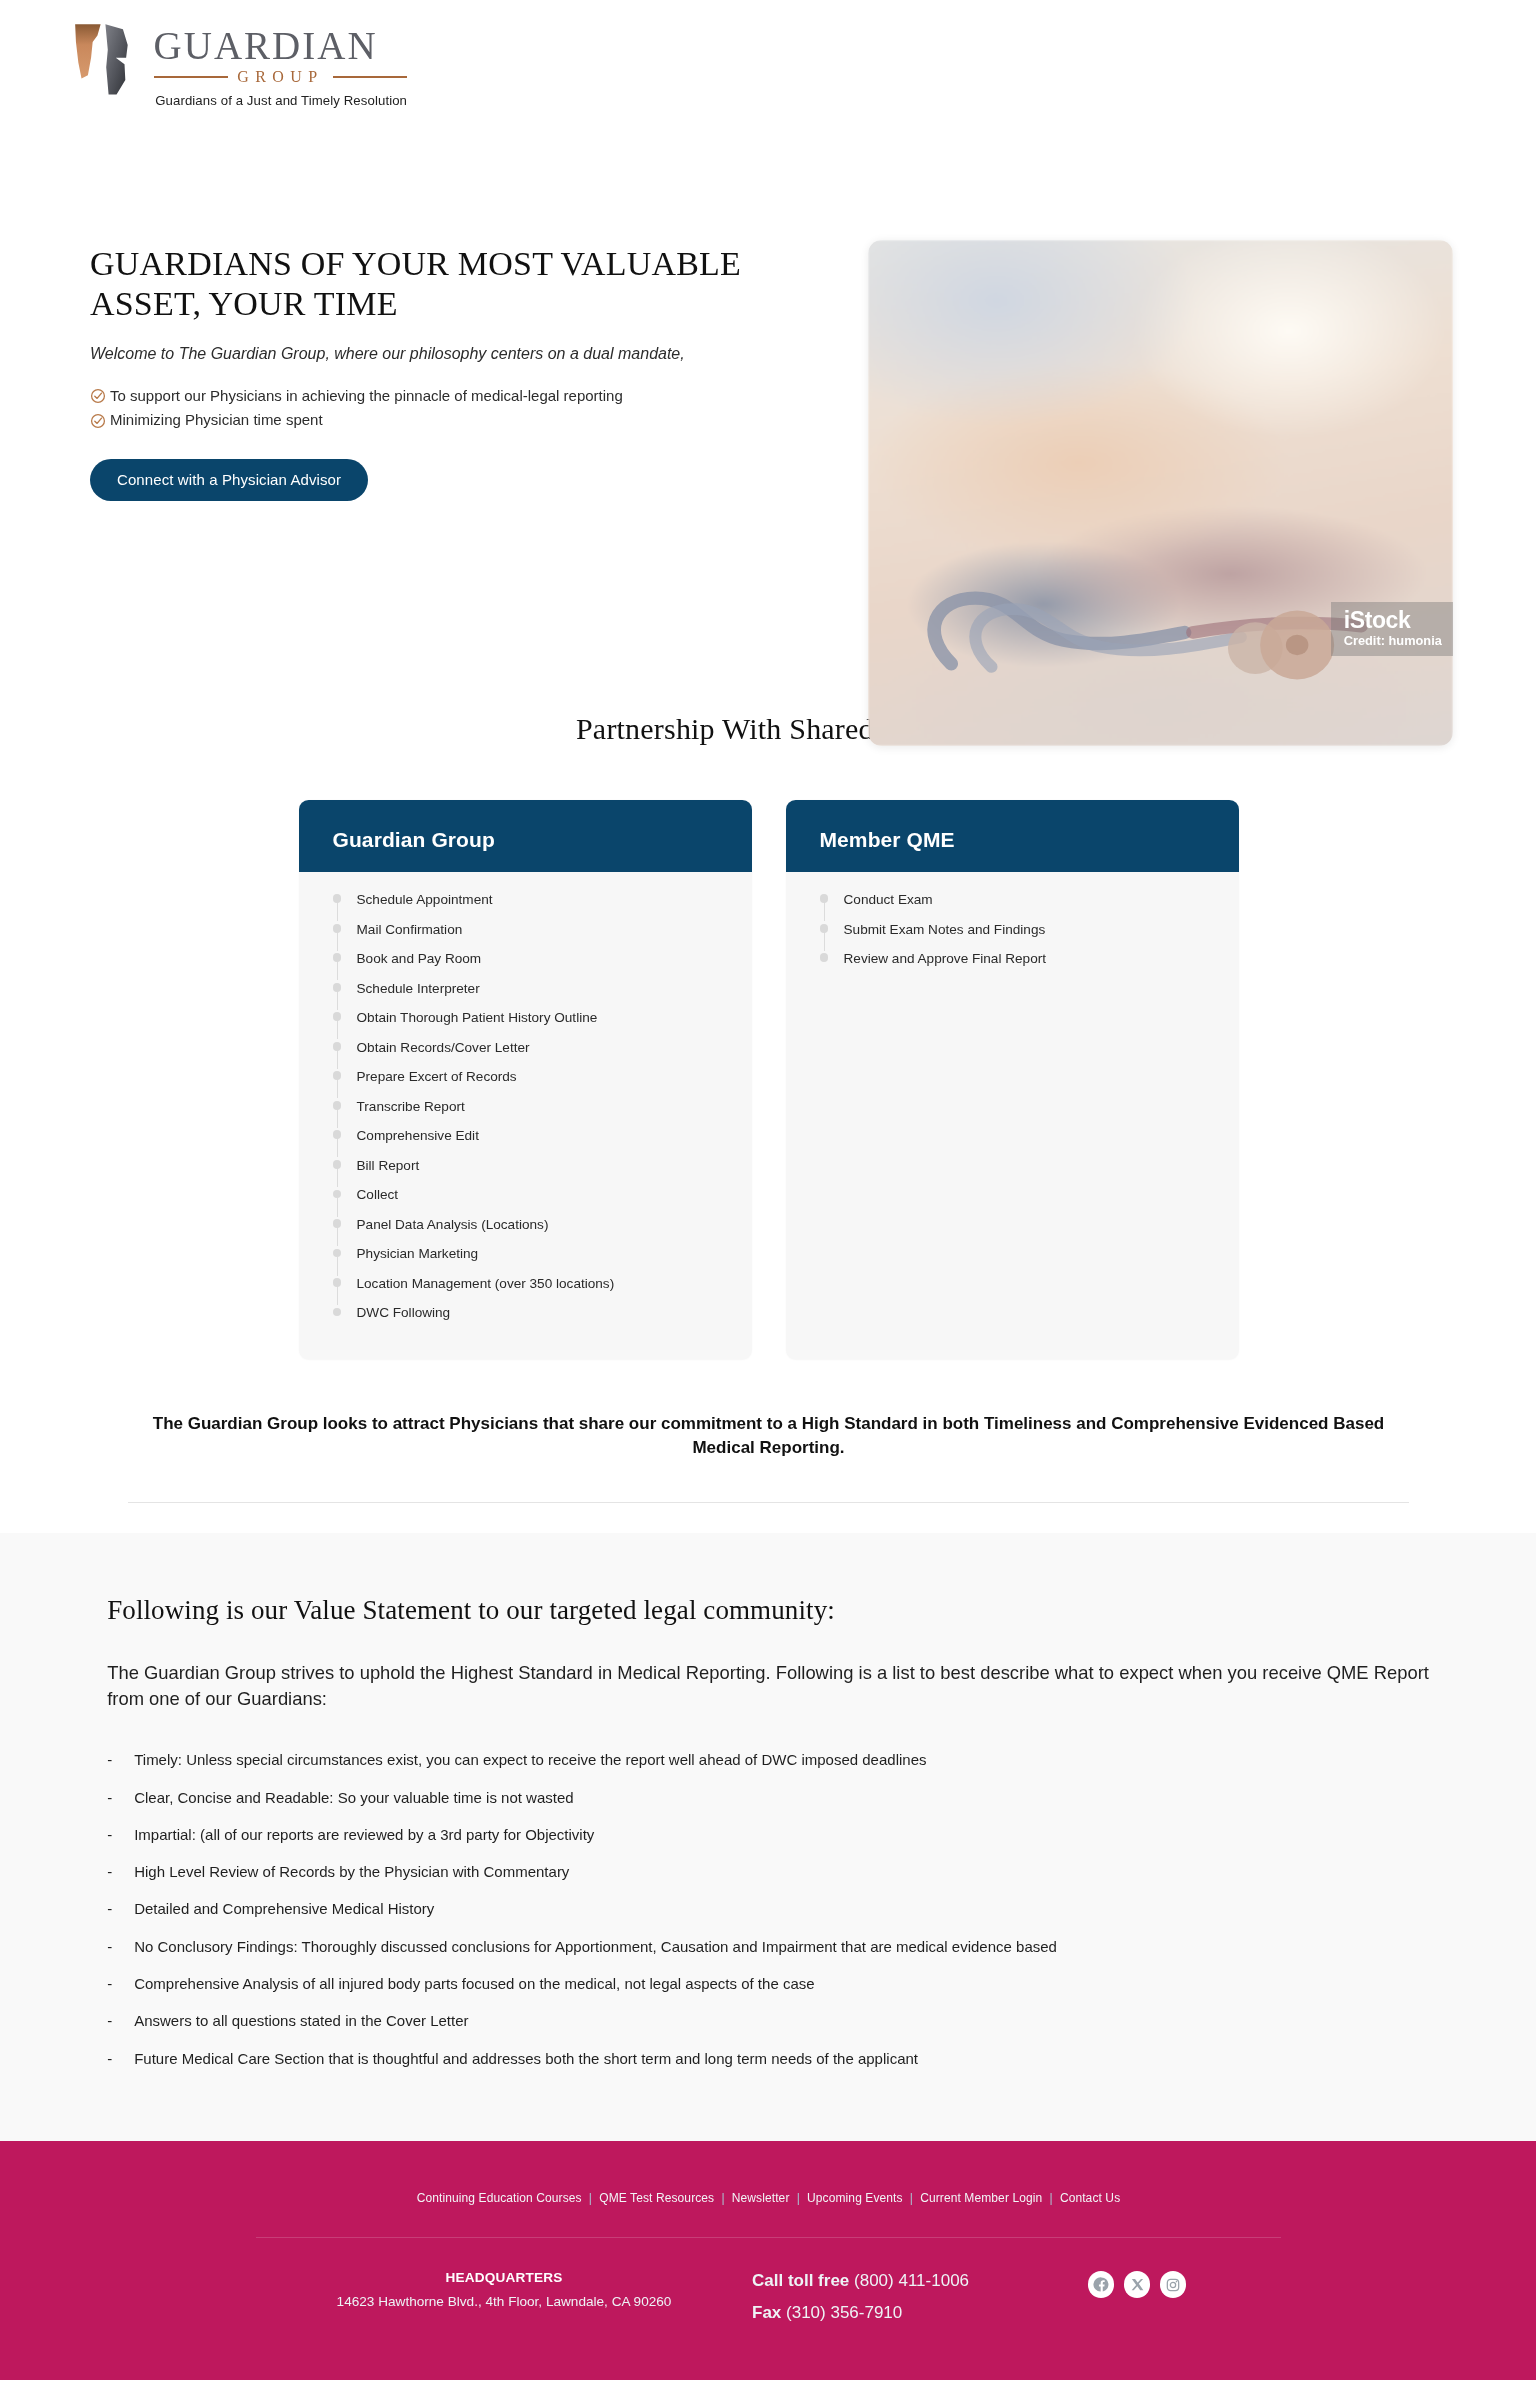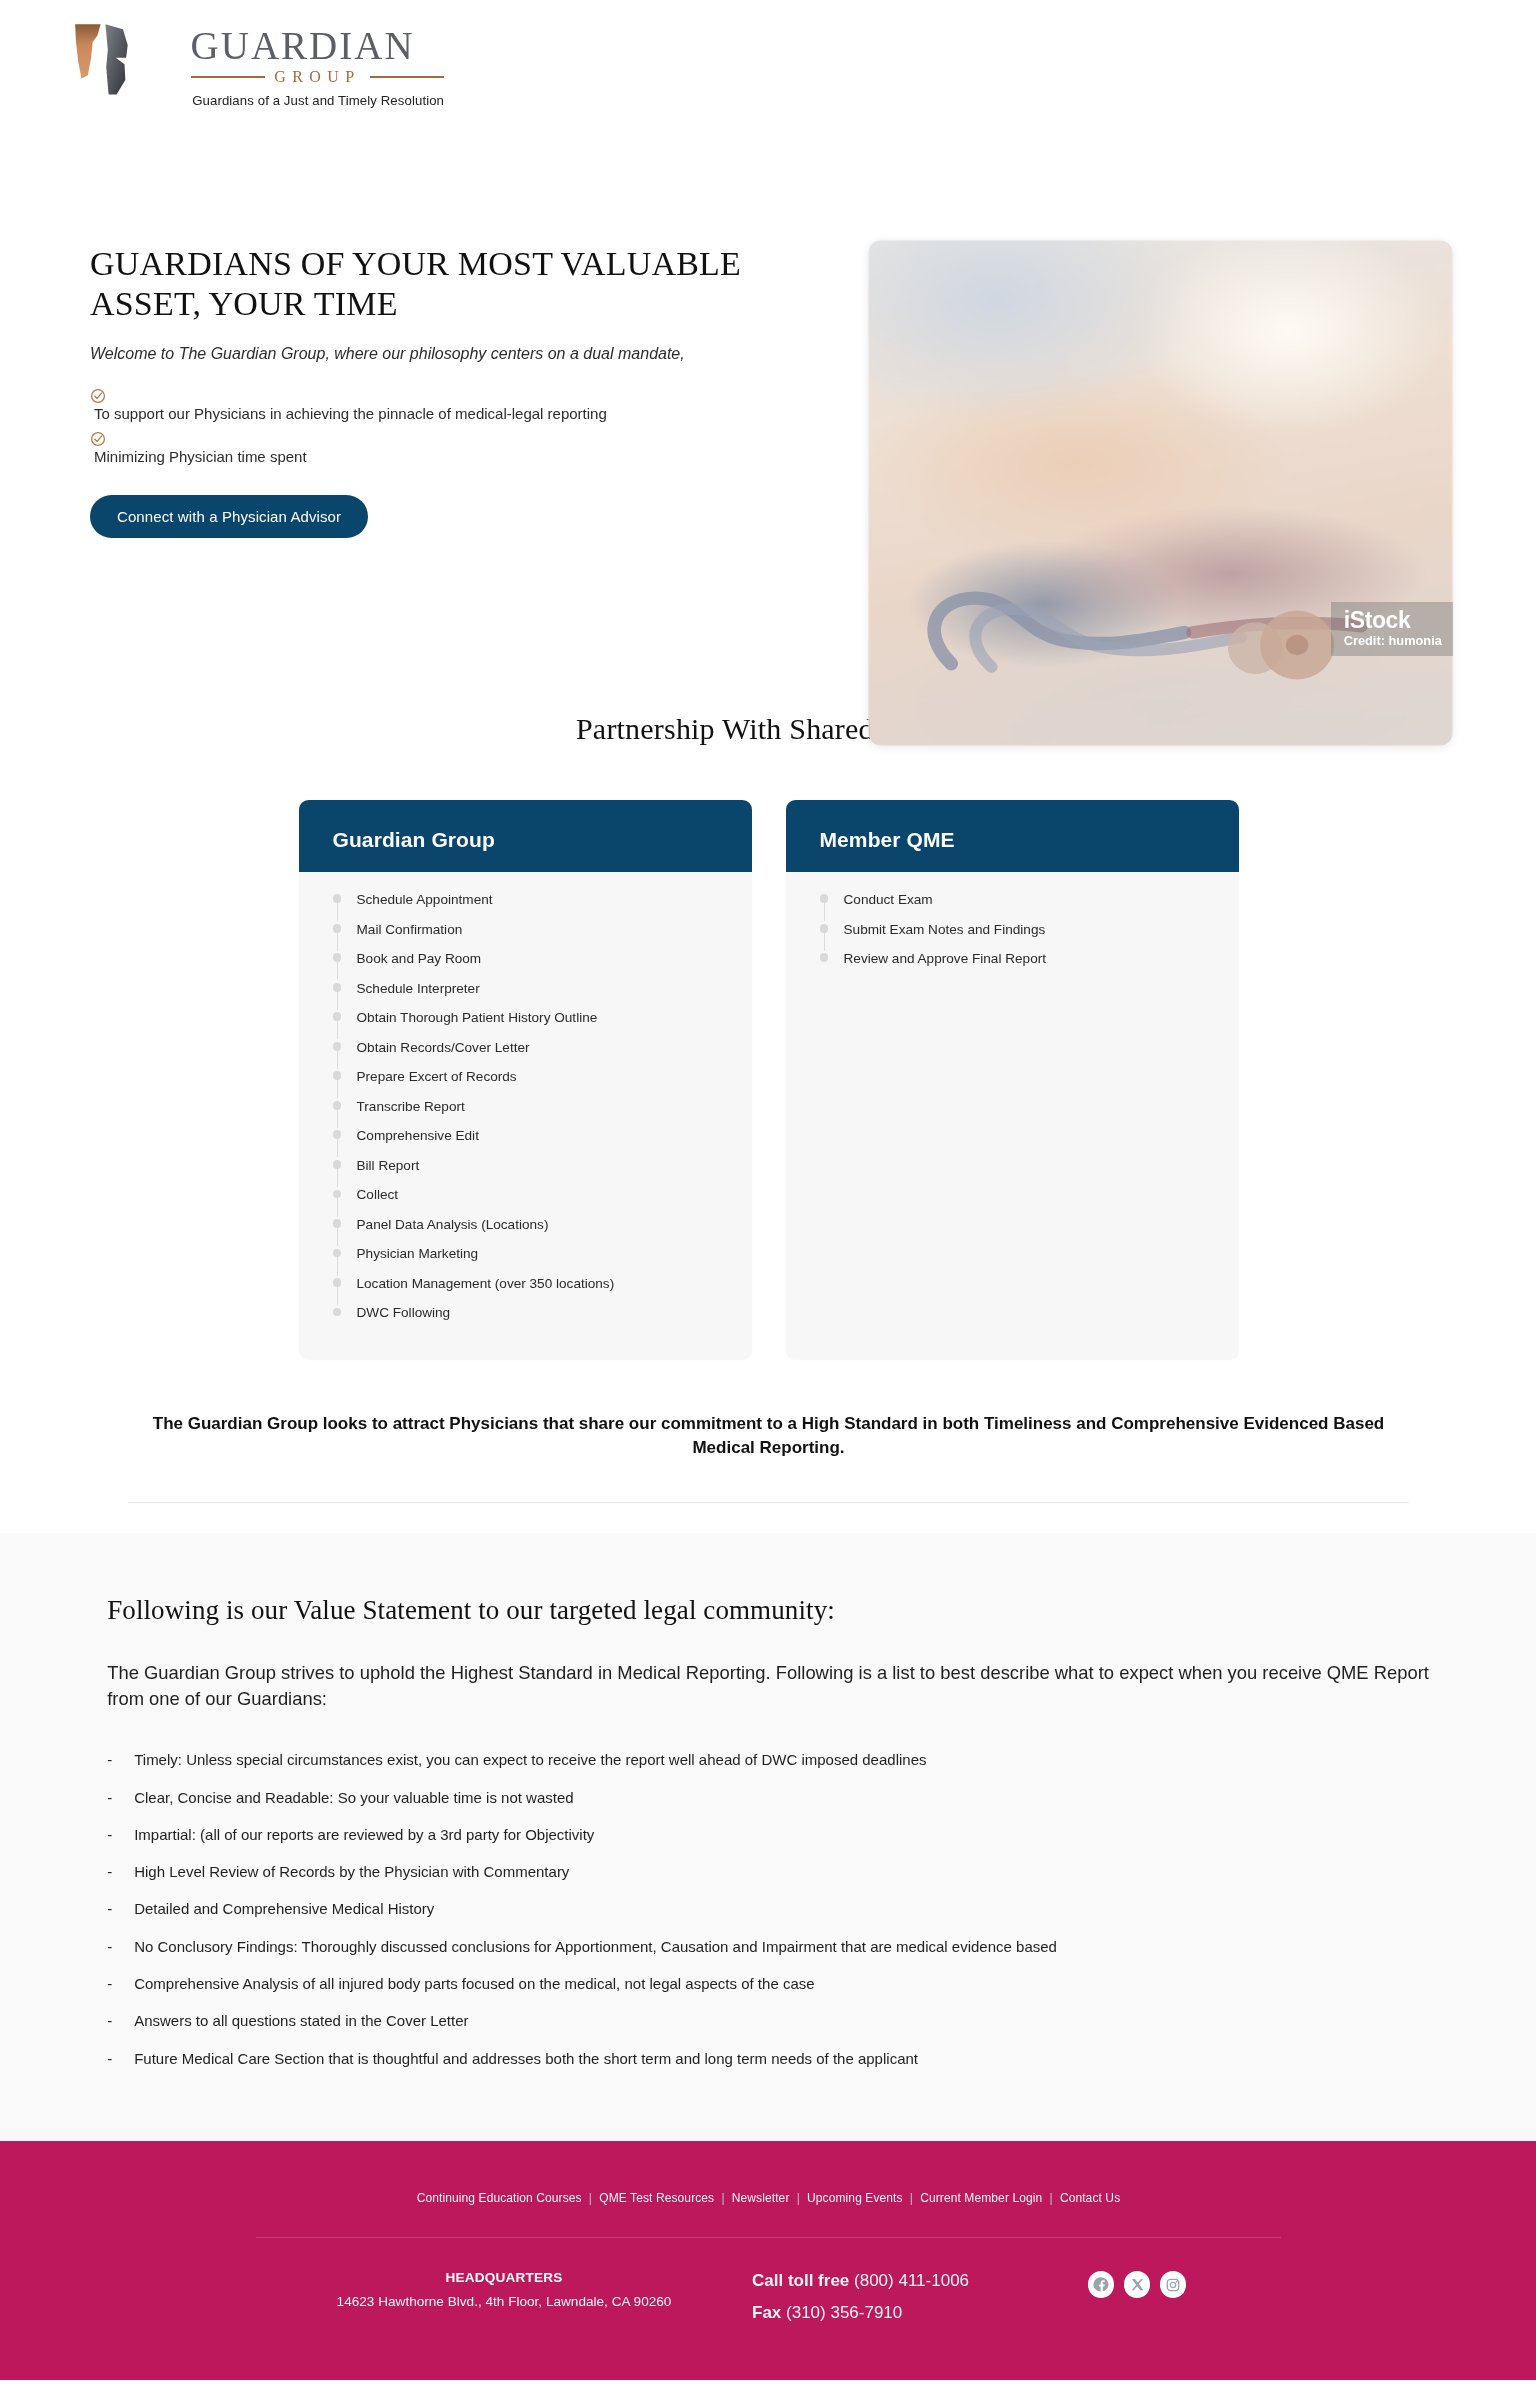--- a/index.html
+++ b/index.html
@@ -7,21 +7,21 @@
   body {
     font-family: "Liberation Sans", sans-serif;
     background:#ffffff;
     color:#1c1c1c;
     -webkit-font-smoothing:antialiased;
   }
   .page { width:1537px; min-height:2401px; position:relative; overflow:hidden; }
 
   
   .header { padding:17.6px 0 0 70px; height:120px; }
-  .logo-row { display:flex; align-items:flex-start;gap:37px; }
+  .logo-row { display:flex; align-items:flex-start; }
   .logo-mark { width:74px; height:86px; flex:0 0 74px; position:relative; }
   .logo-text-wrap { margin-left:9.6px; padding-top:8px; }
   .logo-word {
     font-family:"Liberation Serif", serif;
     font-size:39px;
     letter-spacing:2px;
     color:#5d5f66;
     line-height:1.0;
     font-weight:400;
   }
@@ -58,21 +58,21 @@
   }
   .hero-lead {
     margin-top:17.6px;
     font-size:16px;
     line-height:1.45;
     color:#2c2c2c;
     max-width:632px;
     font-style:italic;
   }
   .hero-checks { margin-top:21px; }
-  .check-row { display:flex; align-items:flex-start; margin-bottom:4px;flex-direction:column; }
+  .check-row { display:flex; align-items:flex-start; margin-bottom:4px; }
   .check-icon { flex:0 0 16px; width:16px; height:16px; margin-top:2.4px; }
   .check-label { font-size:15px; color:#2c2c2c; line-height:1.35; margin-left:4px; }
   .hero-btn {
     display:inline-block;
     margin-top:24px;
     background:#0a456b;
     color:#ffffff;
     font-size:15px;
     padding:12.8px 27px;
     border:none;

